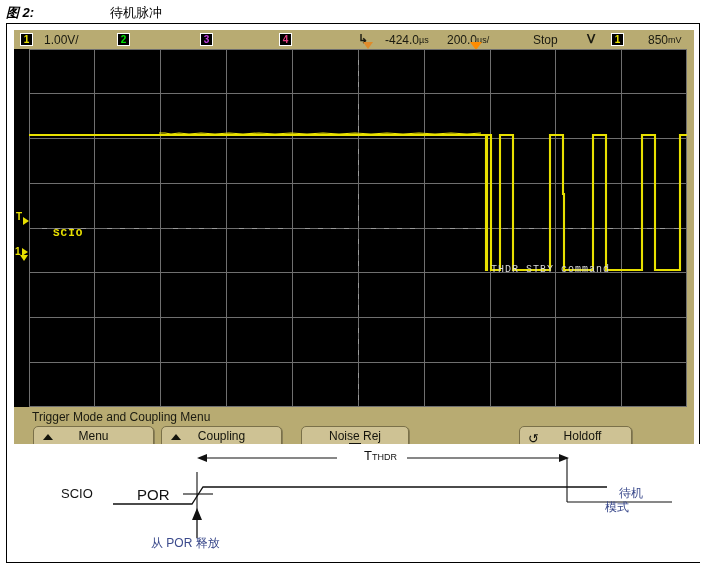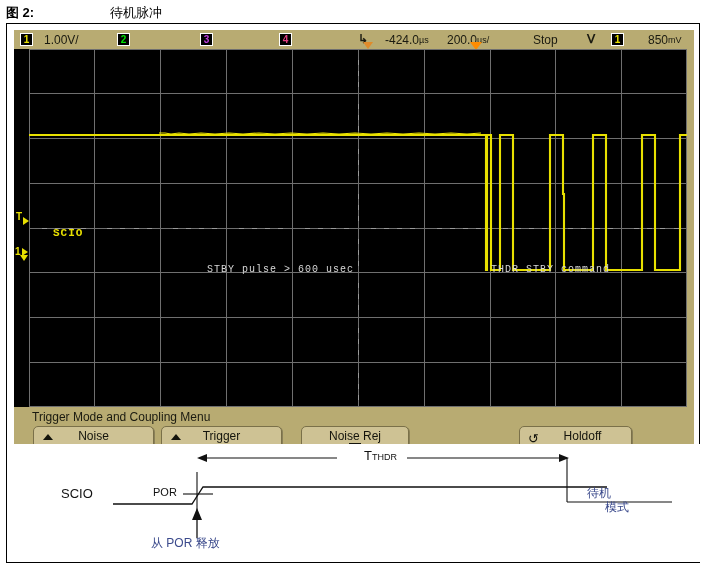--- a/index.html
+++ b/index.html
@@ -18,21 +18,21 @@
   
   #caption {
     position: absolute;
     left: 6px; top: 2px;
     width: 690px; height: 22px;
     font-size: 13px;
     color: #000;
     font-weight: bold;
   }
   #caption .cap-label {
-    position: absolute; left: 0; top: 2px;
+    position: absolute; left: 0; top: 2px; font-style: italic;
   }
   #caption .cap-text {
     position: absolute; left: 104px; top: 2px;
     font-weight: normal;
   }
 
   
   #figure-box {
     position: absolute;
     left: 6px; top: 23px;
@@ -427,36 +427,35 @@
             626,86 626,221
             627,221 651,221
             651,221 651,86
             656,86 658,86
           "></polyline>
 
         <polyline fill="none" stroke="#e8e000" stroke-width="1.2" points="130,84 136,84 142,85 150,84 160,85 172,84 186,85 200,84 214,85 230,84 246,85 262,84 278,85 294,84 310,85 326,84 342,85 358,84 374,85 390,84 406,85 422,84 438,85 452,84"></polyline>
       </svg>
 
       <div class="wf-text-yellow" style="left:24px; top:178px;">SCIO</div>
-      <div class="wf-text" style="left:178px; top:215px;">STBY pulse &gt; 600 usec</div>
       <div class="wf-text" style="left:462px; top:215px;">THDR  STBY command</div>
     </div>
 
     <div id="menu-title">Trigger Mode and Coupling Menu</div>
 
     <div id="softkeys">
       <div class="softkey" style="left:4px; width:121px;">
         <div class="sk-up-arrow"></div>
-        <div class="sk-line1">Noise</div>
+        <div class="sk-line1">Menu</div>
         <div class="sk-line2">Normal</div>
       </div>
 
       <div class="softkey" style="left:132px; width:121px;">
         <div class="sk-up-arrow"></div>
-        <div class="sk-line1">Trigger</div>
+        <div class="sk-line1">Coupling</div>
         <div class="sk-line2">DC</div>
       </div>
 
       <div class="softkey" style="left:272px; width:108px;">
         <div class="sk-line1">Noise Rej</div>
         <div class="sk-checkbox"></div>
       </div>
 
 
       <div class="softkey" style="left:490px; width:113px;">
@@ -488,20 +487,20 @@
       <line x1="560" y1="14" x2="560" y2="58" stroke="#111111" stroke-width="1.1"></line>
 
       <line x1="560" y1="58" x2="665" y2="58" stroke="#111111" stroke-width="1.1"></line>
       <line x1="0" y1="58" x2="106" y2="58" stroke="#ffffff" stroke-width="1"></line>
 
       <line x1="190" y1="94" x2="190" y2="70" stroke="#111111" stroke-width="1.3"></line>
       <polygon points="190,64 185,76 195,76" fill="#111111"></polygon>
     </svg>
 
     <div class="td-text" style="left:54px; top:42px; font-size:13px;">SCIO</div>
-    <div class="td-text" style="left:146px; top:42px; font-size:11px;">POR</div>
+    <div class="td-text" style="left:130px; top:42px; font-size:15px;">POR</div>
     <div class="td-text" style="left:357px; top:4px; font-size:13px;"><span>T</span><span class="td-sub">THDR</span></div>
     <div class="td-text-blue" style="left:144px; top:92px;">从 POR 释放</div>
-    <div class="td-text-blue" style="left:580px; top:42px;">待机</div>
+    <div class="td-text-blue" style="left:612px; top:42px;">待机</div>
     <div class="td-text-blue" style="left:598px; top:56px;text-align:right;">模式</div>
   </div>
 
 </div>
 
 </body></html>

